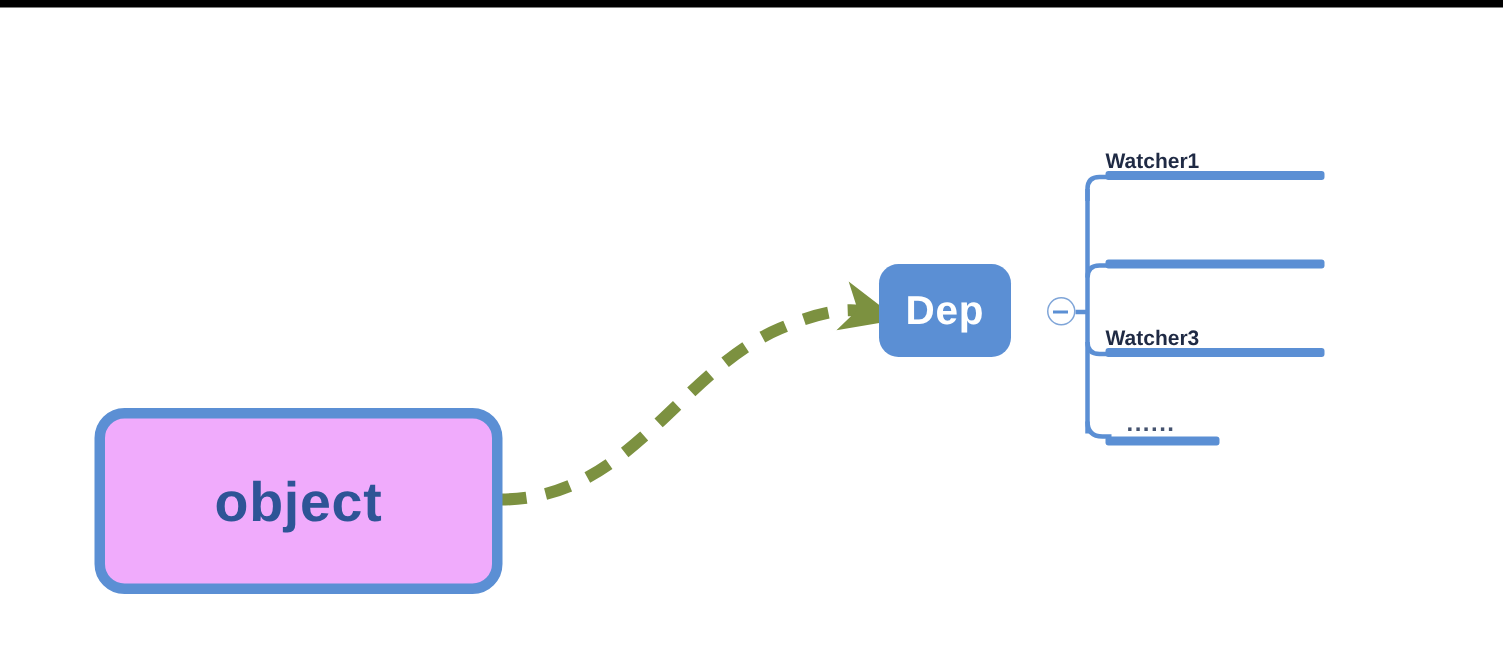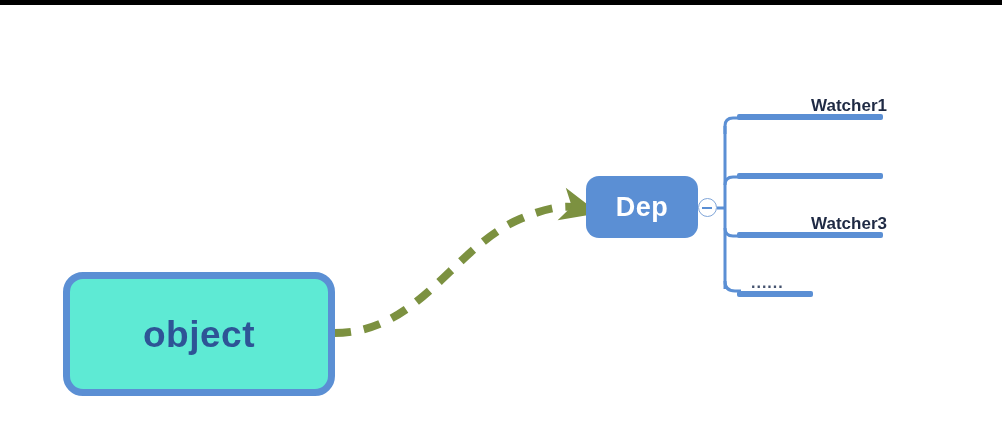--- a/index.html
+++ b/index.html
@@ -38,39 +38,39 @@
   
   .object-node {
     position: absolute;
     left: 63px;
     top: 272px;
     width: 272px;
     height: 124px;
     box-sizing: border-box;
     border: 7px solid #5B8FD4;
     border-radius: 20px;
-    background: #5eead4;
+    background: #f0abfc;
     display: flex;
     align-items: center;
     justify-content: center;
   }
   .object-label {
     font-size: 37px;
     font-weight: bold;
     color: #2E5496;
     letter-spacing: 0.5px;
     line-height: 1;
     user-select: none;
   }
   
   .dep-node {
     position: absolute;
     left: 586px;
     top: 176px;
-    width: 112px;
+    width: 88px;
     height: 62px;
     box-sizing: border-box;
     border-radius: 13px;
     background: #5B8FD4;
     display: flex;
     align-items: center;
     justify-content: center;
   }
   .dep-label {
     font-size: 27px;
@@ -107,22 +107,22 @@
     position: absolute;
     left: 737px;
     width: 150px;
     height: 34px;
   }
   .branch-label {
     position: absolute;
     left: 0;
     bottom: 6px;
     width: 100%;
-    text-align: right;
-    font-size: 17px;
+    text-align: left;
+    font-size: 14px;
     font-weight: 600;
     color: #1F2A44;
     line-height: 1;
     white-space: nowrap;
     user-select: none;
   }
   .branch-underline {
     position: absolute;
     left: 0;
     bottom: 0;

